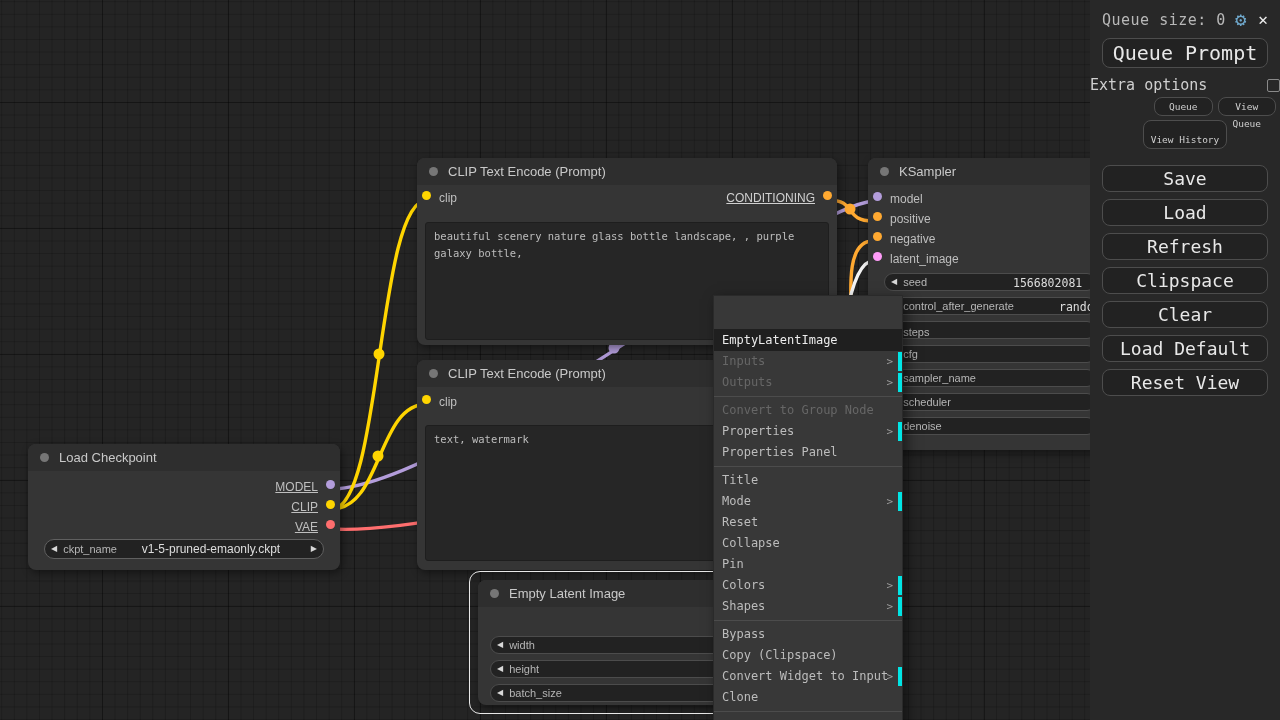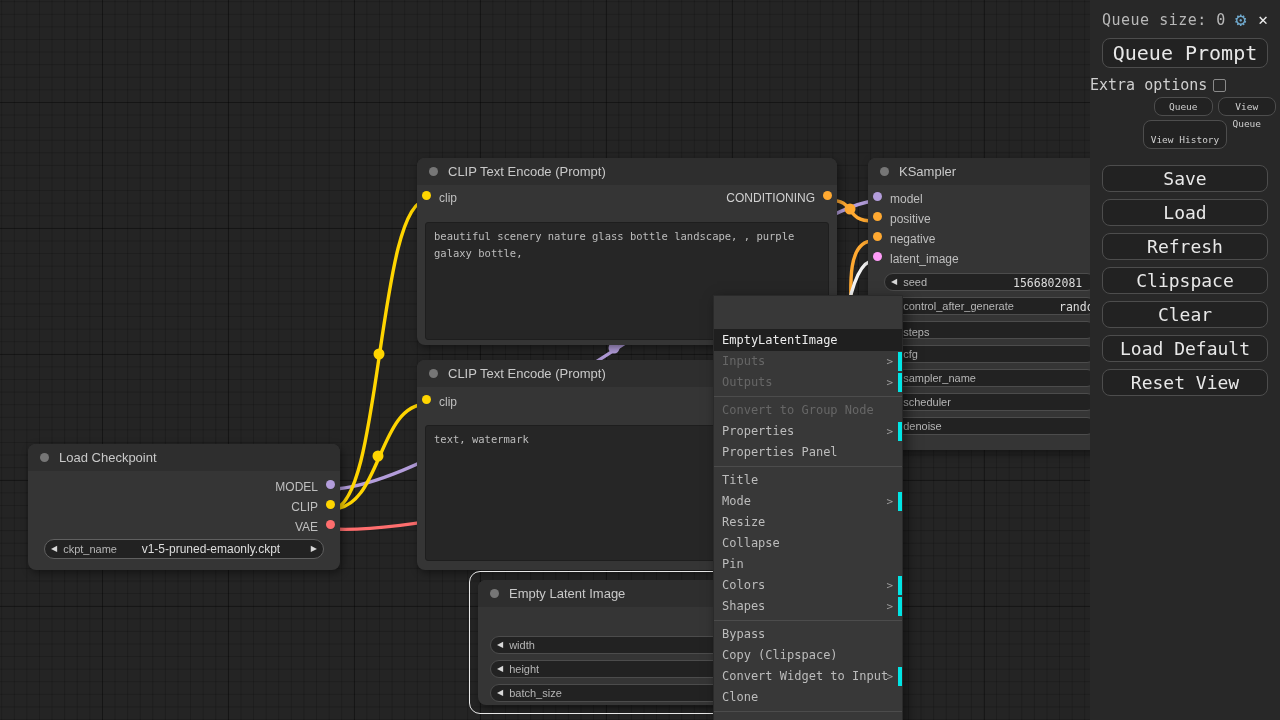--- a/index.html
+++ b/index.html
@@ -21,21 +21,21 @@
   svg.wires path { fill:none; stroke-width:3.4; stroke-linecap:round; }
 
   
   .node { position:absolute; z-index:10; background:#353535; border-radius:8px;
           box-shadow:2px 3px 9px rgba(0,0,0,.45); font-family:"Liberation Sans", sans-serif; }
   .node-title { height:27px; background:#2e2e2e; border-radius:8px 8px 0 0;
           display:flex; align-items:center; padding-left:12px; color:#c9c9c9; font-size:13px; }
   .title-dot { width:9px; height:9px; border-radius:50%; background:#767676; margin-right:10px; flex:none; }
   .slot { position:absolute; height:18px; display:flex; align-items:flex-start; color:#bfbfbf; font-size:12px; }
   .slot-in  { left:5px; }
-  .slot-out { right:5px; flex-direction:row-reverse; }
+  .slot-out { right:5px; flex-direction:row-reverse;text-decoration:underline; }
   .dot { width:9px; height:9px; border-radius:50%; flex:none; }
   .slot-in  .dot { margin-right:8px; }
   .slot-out .dot { margin-left:8px; }
   .dot-model { background:var(--model); } .dot-clip { background:var(--clip); }
   .dot-vae { background:var(--vae); }     .dot-cond { background:var(--conditioning); }
   .dot-latent { background:var(--latent); }
   .textbox { position:absolute; background:#262626; border:1px solid #1e1e1e; border-radius:3px;
           color:#bdbdbd; font-family:"DejaVu Sans Mono", monospace; font-size:10.5px;
           line-height:1.6; padding:5px 8px; white-space:pre-wrap; overflow:hidden; }
   .widget { position:absolute; height:18px; background:#222; border:1px solid #4c4c4c;
@@ -62,21 +62,21 @@
   
   .sidebar { position:absolute; right:0; top:0; width:190px; height:720px; z-index:50;
           background:#282828; font-family:"DejaVu Sans Mono", monospace; color:#d6d6d6; }
   .queue-row { position:absolute; top:10px; left:12px; right:8px; display:flex; align-items:center; }
   .queue-size { font-size:15px; color:#b8b8b8; letter-spacing:.5px; }
   .gear { margin-left:auto; font-size:19px; color:var(--gear); cursor:pointer; line-height:1; }
   .close-x { margin-left:12px; margin-right:4px; font-size:16px; color:#efefef; font-weight:bold; cursor:pointer; line-height:1; }
   .btn { display:block; background:#222; border:1px solid #4d4d4d; border-radius:8px;
           color:#e8e8e8; font-family:"DejaVu Sans Mono", monospace; text-align:center; cursor:pointer; }
   .btn-queue { position:absolute; top:38px; left:12px; width:166px; height:30px; font-size:20px; line-height:28px; }
-  .extra-row { position:absolute; top:76px; left:0; width:190px; display:flex; justify-content:flex-start;
+  .extra-row { position:absolute; top:76px; left:0; width:190px; display:flex; justify-content:space-between;
           align-items:center; gap:6px; font-size:15px; color:#cfcfcf; }
   .checkbox { width:13px; height:13px; border:1px solid #8a8a8a; border-radius:2px; background:transparent; cursor:pointer; }
   .small-row { position:absolute; top:97px; left:20px; width:166px; display:flex; gap:5px;padding-left:44px; }
   .btn-small { flex:1; height:19px; font-size:9.5px; line-height:17px; color:#cfcfcf; }
   .btn-history { position:absolute; top:120px; left:53px; width:84px; height:29px; font-size:9.5px;
           line-height:1.3; padding-top:12px; color:#cfcfcf; }
   .btn-stack { position:absolute; top:165px; left:12px; width:166px; }
   .btn-big { width:100%; height:27px; margin-bottom:7px; font-size:18px; line-height:25px; }
 </style>
 </head>
@@ -252,21 +252,21 @@
     <div class="msep"></div>
     <div class="mi">
       <span>Title</span>
     </div>
     <div class="mi">
       <span>Mode</span>
       <span class="sub-arrow">&gt;</span>
       <span class="accent-bar"></span>
     </div>
     <div class="mi">
-      <span>Resize</span>
+      <span>Reset</span>
     </div>
     <div class="mi">
       <span>Collapse</span>
     </div>
     <div class="mi">
       <span>Pin</span>
     </div>
     <div class="mi">
       <span>Colors</span>
       <span class="sub-arrow">&gt;</span>

